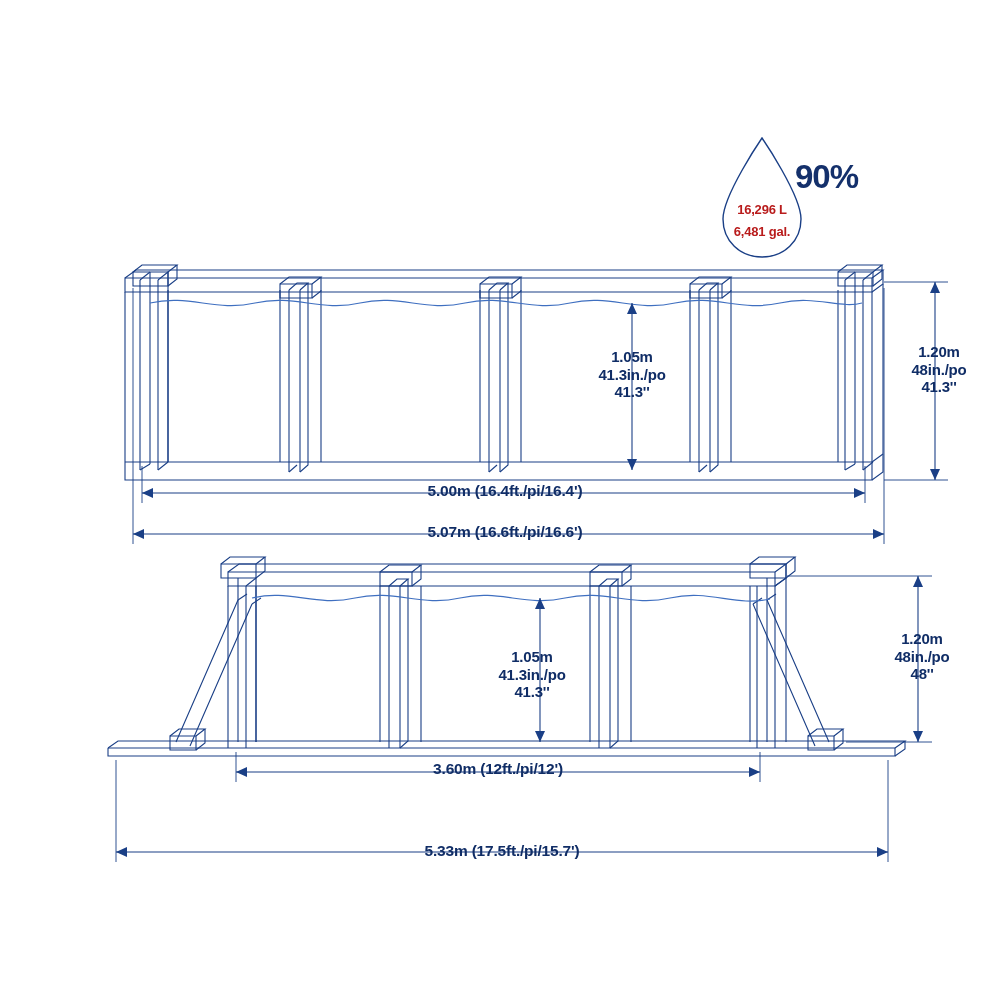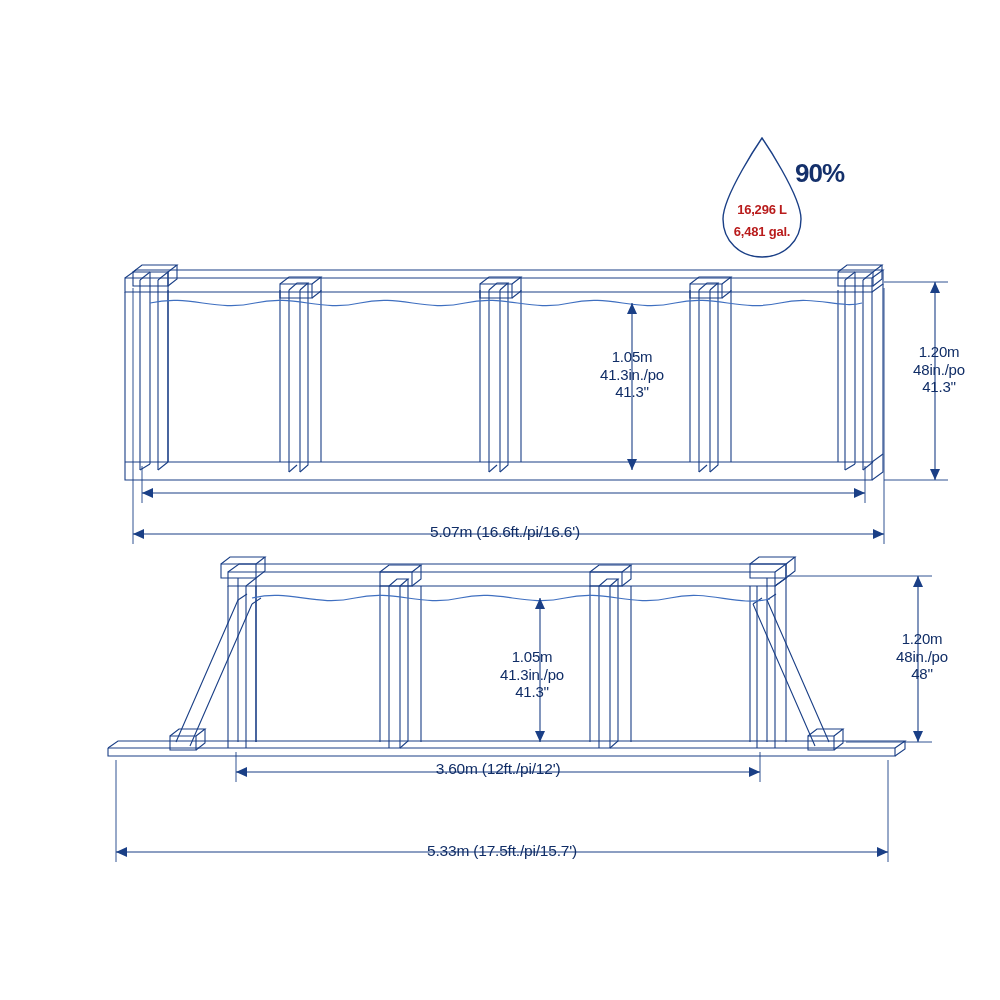--- a/index.html
+++ b/index.html
@@ -24,40 +24,40 @@
   svg.diagram {
     position: absolute;
     left: 0; top: 0;
     width: 1000px;
     height: 1000px;
   }
   .lbl {
     position: absolute;
     font-family: "Liberation Sans", sans-serif;
     color: #102d66;
-    font-weight: normal;
+    font-weight: bold;
     text-align: center;
     line-height: 1.18;
     white-space: pre-line;
     letter-spacing: -0.2px;
   }
   .lbl-dim {
     font-size: 15px;
   }
   .lbl-span {
     font-size: 15.5px;
   }
   .lbl-drop {
     font-size: 13px;
     color: #b91c1c;
     font-weight: bold;
     line-height: 1.25;
   }
   .lbl-pct {
-    font-size: 26px;
+    font-size: 33px;
     font-weight: bold;
     color: #14306b;
     letter-spacing: -1px;
   }
 </style>
 </head>
 <body>
 
 <div id="stage">
 
@@ -273,20 +273,21 @@
   <div class="lbl lbl-drop" style="left:712px; top:224px; width:100px;">6,481 gal.</div>
 
   <div class="lbl lbl-dim" style="left:562px; top:348px; width:140px;">1.05m
 41.3in./po
 41.3''</div>
 
   <div class="lbl lbl-dim" style="left:885px; top:343px; width:108px;">1.20m
 48in./po
 41.3''</div>
 
+  <div class="lbl lbl-span" style="left:330px; top:482px; width:350px;">5.00m (16.4ft./pi/16.4')</div>
 
   <div class="lbl lbl-span" style="left:330px; top:523px; width:350px;">5.07m (16.6ft./pi/16.6')</div>
 
   <div class="lbl lbl-dim" style="left:462px; top:648px; width:140px;">1.05m
 41.3in./po
 41.3''</div>
 
   <div class="lbl lbl-dim" style="left:868px; top:630px; width:108px;">1.20m
 48in./po
 48''</div>

